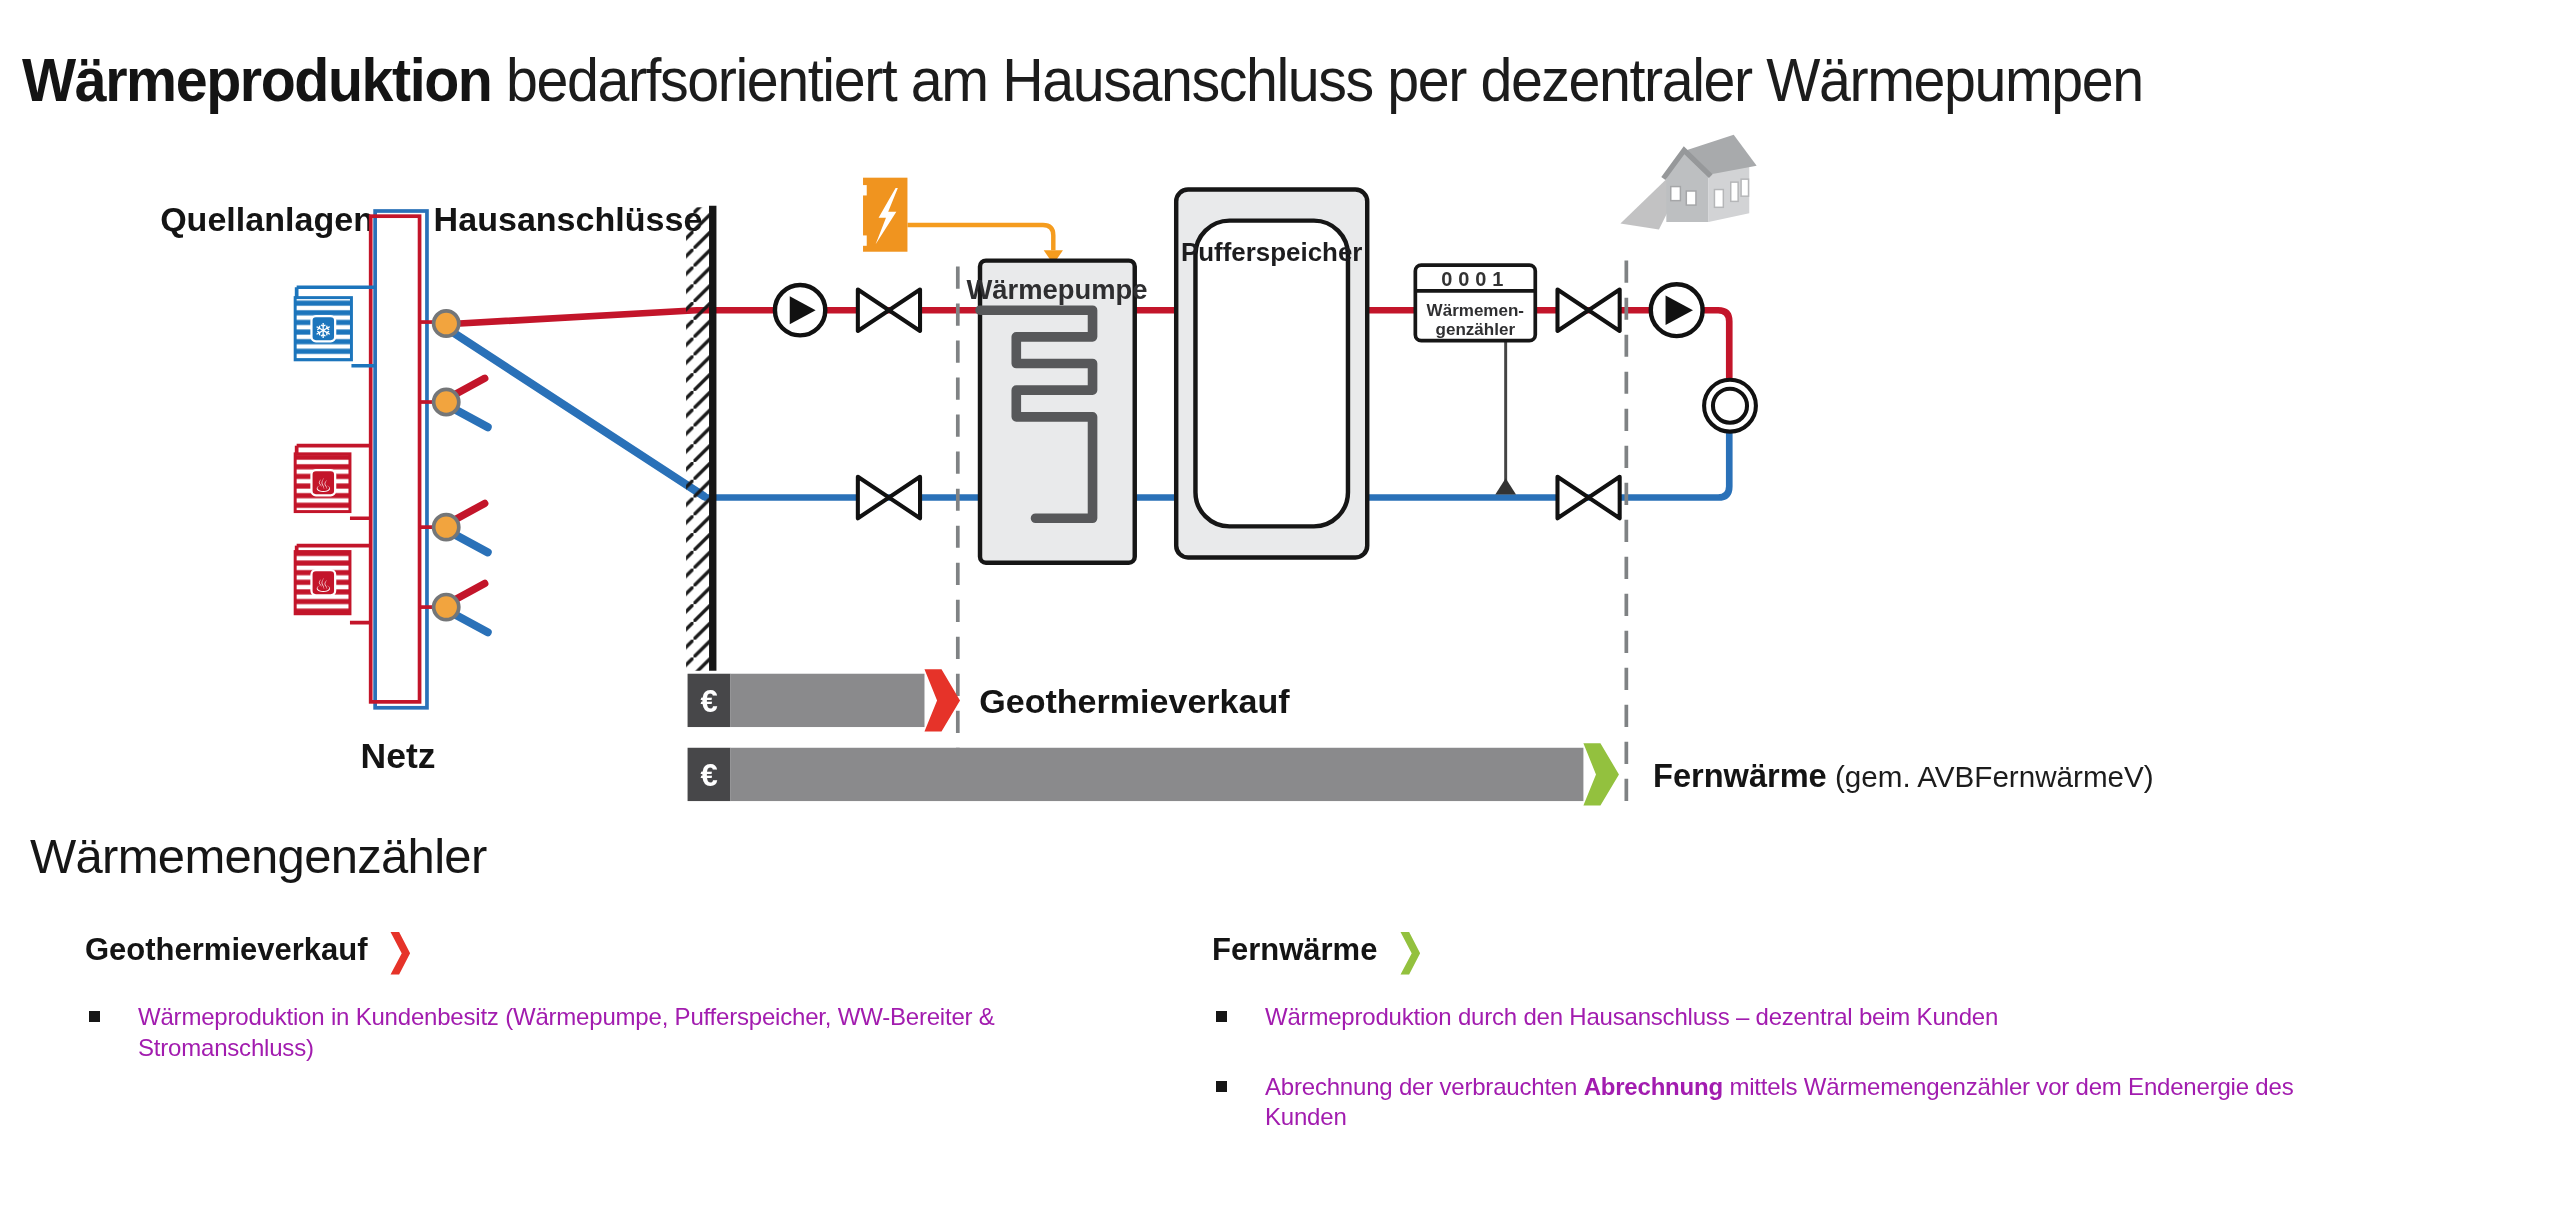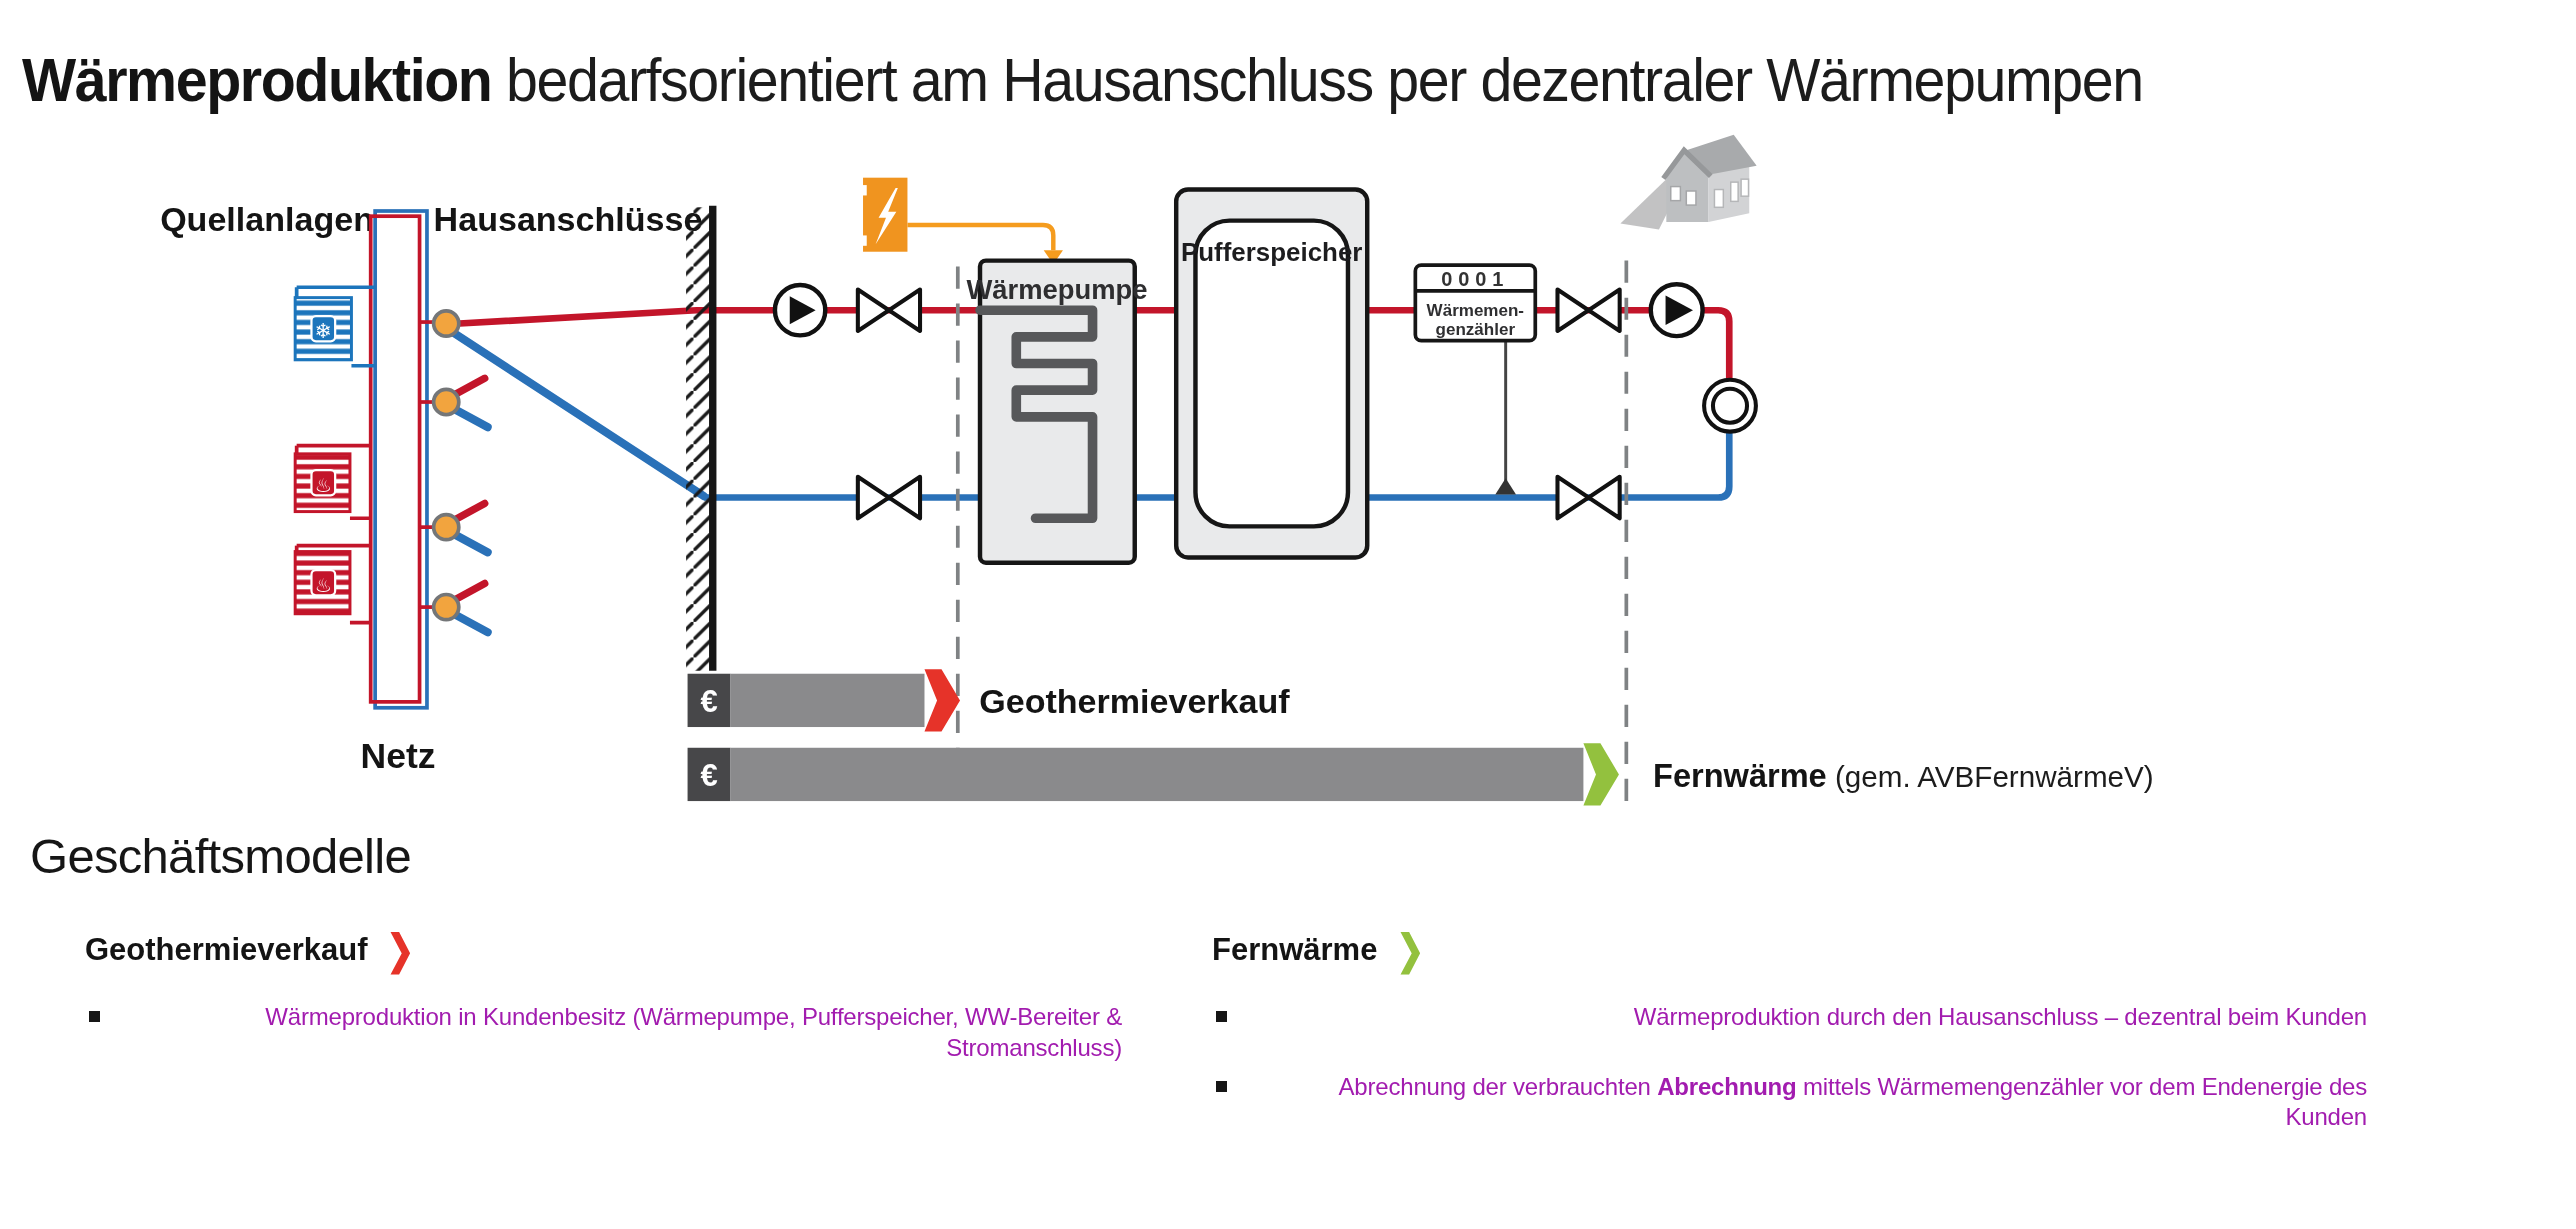--- a/index.html
+++ b/index.html
@@ -1,17 +1,17 @@
 <!DOCTYPE html>
 <html style="font-size:12px"><head>
 <meta charset="utf-8">
 <style>
   html,body{margin:0;padding:0;background:#ffffff;}
   .page{position:relative;width:2576px;height:1229px;background:#fff;overflow:hidden;
-        font-family:"Liberation Sans",sans-serif;color:#111;text-align:right;}
+        font-family:"Liberation Sans",sans-serif;color:#111;}
   .title{position:absolute;left:22px;top:4.4px;white-space:nowrap;
          transform:scaleX(.94);transform-origin:left top;letter-spacing:-1.5px;
          font-size:61px;line-height:1.15;color:#141414;}
   .title b{font-weight:bold;}
   .title .rest{font-weight:normal;color:#1c1c1c;}
   svg{position:absolute;left:0;top:0;}
   svg text{font-family:"Liberation Sans",sans-serif;}
   .gm-heading{position:absolute;left:30px;top:828px;font-size:49px;font-weight:normal;
               letter-spacing:-0.7px;color:#161616;margin:0;}
   .col{position:absolute;top:930px;}
@@ -178,21 +178,21 @@
     </g>
     <g>
       <rect x="928" y="1010" width="58" height="72" fill="#474749"></rect>
       <text x="957" y="1062" text-anchor="middle" font-size="42" font-weight="bold" fill="#ffffff">€</text>
       <rect x="986" y="1010" width="1152" height="72" fill="#8A8A8C"></rect>
       <polygon points="2138,1004 2161,1004 2186,1046 2161,1088 2138,1088 2155,1046" fill="#93C13E"></polygon>
       <text x="2232" y="1063"><tspan font-size="44" font-weight="bold" fill="#141414">Fernwärme</tspan><tspan font-size="40" font-weight="normal" fill="#1c1c1c"> (gem. AVBFernwärmeV)</tspan></text>
     </g>
   </svg>
 
-  <h2 class="gm-heading">Geschäftsmodelle</h2>
+  <h2 class="gm-heading">Wärmemengenzähler</h2>
 
   <div class="col col-left">
     <div class="col-head">
       <span>Geothermieverkauf</span>
       <span class="chev chev-red">❯</span>
     </div>
     <ul>
       <li><span>Wärmeproduktion in Kundenbesitz (Wärmepumpe, Pufferspeicher, WW-Bereiter &amp; Stromanschluss)</span><b></b><span></span></li>
     </ul>
   </div>

